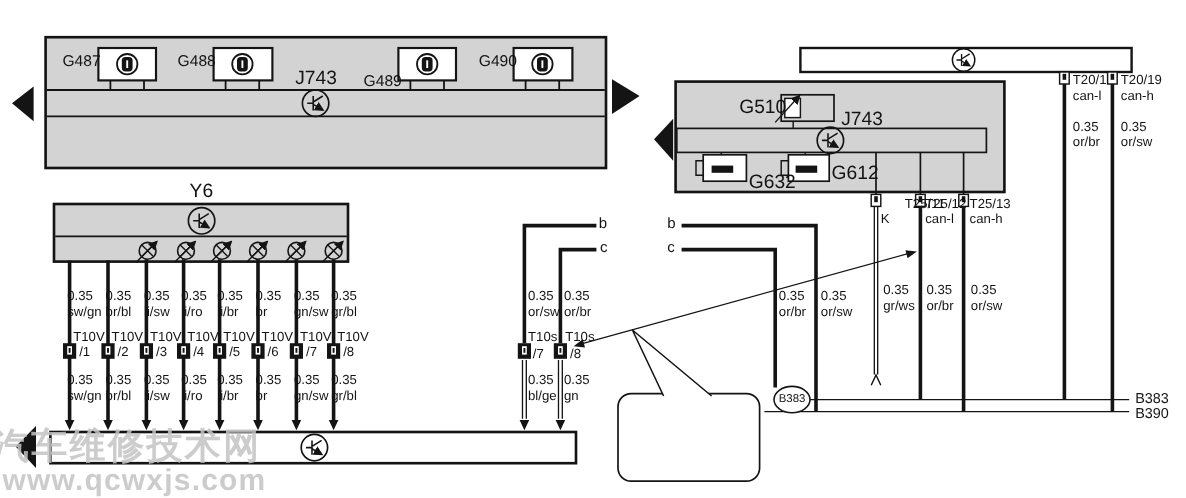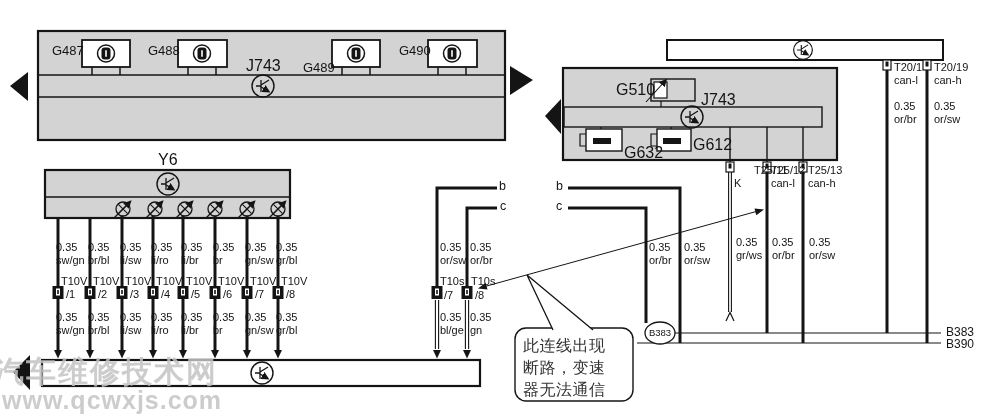--- a/index.html
+++ b/index.html
@@ -377,22 +377,17 @@
     </div>
 <div class="lbl two" style="left:934px;top:100px;">
       <div>0.35</div>
       <div>or/sw</div>
     </div>
 
 <div class="lbl nodelbl" style="left:645px;top:327px;">B383</div>
 <div class="lbl buslbl" style="left:946px;top:326px;">B383</div>
 <div class="lbl buslbl" style="left:946px;top:338px;">B390</div>
 
-<div class="bubble-text" style="left:523px;top:335px;">
-  <div>此连线出现</div>
-  <div>断路，变速</div>
-  <div>器无法通信</div>
-</div>
 
 <div class="wm wm1">汽车维修技术网</div>
 <div class="wm wm2">www.qcwxjs.com</div>
 
 </div>
 
 </body></html>

